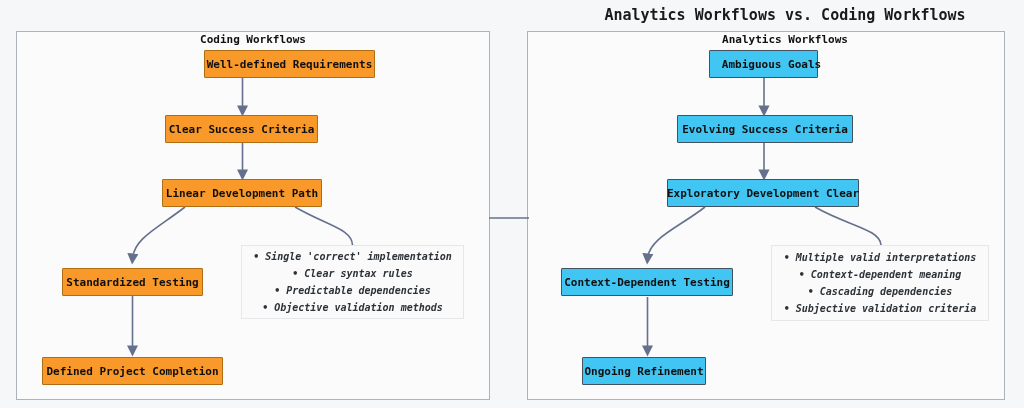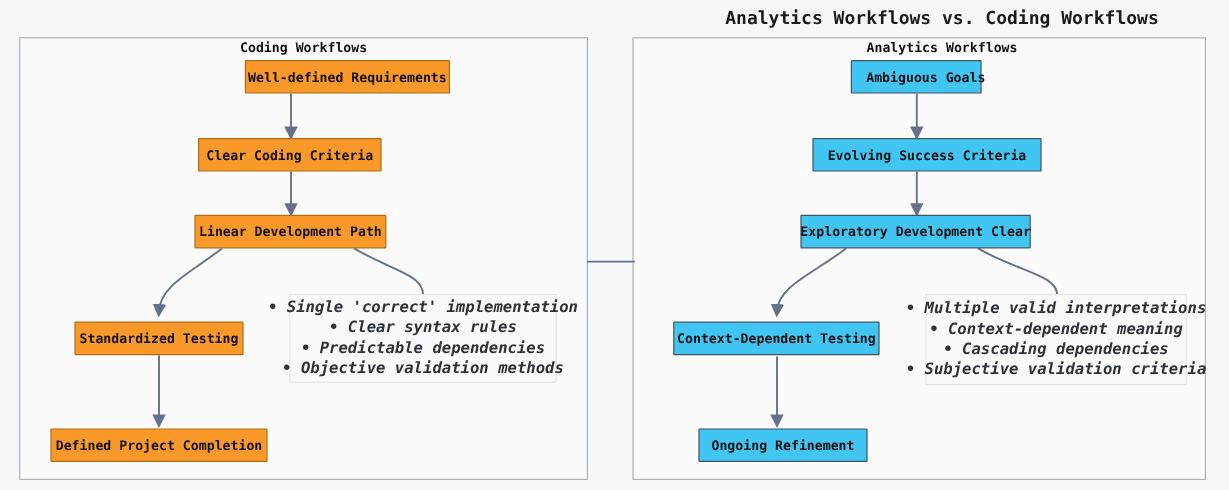--- a/index.html
+++ b/index.html
@@ -58,38 +58,38 @@
     background:var(--analytics-fill,#41C5F2);
     border-color:var(--analytics-stroke,#44525F);
   }
   .note{
     position:absolute;
     box-sizing:border-box;
     background:var(--note-bg,#FAFAFA);
     border:1px solid var(--note-border,#E6E7EA);
     display:flex;flex-direction:column;
     align-items:center;justify-content:center;
-    font-size:13px;font-weight:bold;font-style:italic;
+    font-size:10px;font-weight:bold;font-style:italic;
     color:#2d3238;
     line-height:17px;
     white-space:nowrap;
   }
   
   .n-c0{left:157px;top:50px;width:171px;margin-left:47px;}
   .n-c1{left:165px;top:115px;width:153px;}
   .n-c2{left:162px;top:179px;width:160px;text-align:center;}
   .n-c3{left:62px;top:268px;width:141px;}
   .n-c4{left:42px;top:357px;width:181px;}
   .note-c{left:241px;top:245px;width:223px;height:74px;}
   
   .n-a0{left:709px;top:50px;width:109px;padding-left:16px;}
-  .n-a1{left:677px;top:115px;width:191px;}
+  .n-a1{left:677px;top:115px;width:176px;}
   .n-a2{left:667px;top:179px;width:192px;}
   .n-a3{left:561px;top:268px;width:172px;}
-  .n-a4{left:582px;top:357px;width:141px;}
+  .n-a4{left:582px;top:357px;width:124px;}
   .note-a{left:771px;top:245px;width:218px;height:76px;}
 </style>
 </head>
 <body>
 
 <div class="stage">
 
   <div class="diagram-title">Analytics Workflows vs. Coding Workflows</div>
 
   <div class="panel coding"></div>
@@ -116,21 +116,21 @@
       <path d="M647.5,297 V351" marker-end="url(#arrow)"></path>
 
       <path d="M489,218 H529"></path>
     </g>
   </svg>
 
   <div class="panel-title coding">Coding Workflows</div>
   <div class="panel-title analytics">Analytics Workflows</div>
 
   <div class="node coding n-c0">Well-defined Requirements</div>
-  <div class="node coding n-c1">Clear Coding Criteria</div>
+  <div class="node coding n-c1">Clear Success Criteria</div>
   <div class="node coding n-c2">Linear Development Path</div>
   <div class="node coding n-c4">Defined Project Completion</div>
   <div class="node coding n-c3">Standardized Testing</div>
 
   <div class="note note-c">
     <div>• Single 'correct' implementation</div>
     <div>• Clear syntax rules</div>
     <div>• Predictable dependencies</div>
     <div>• Objective validation methods</div>
   </div>

